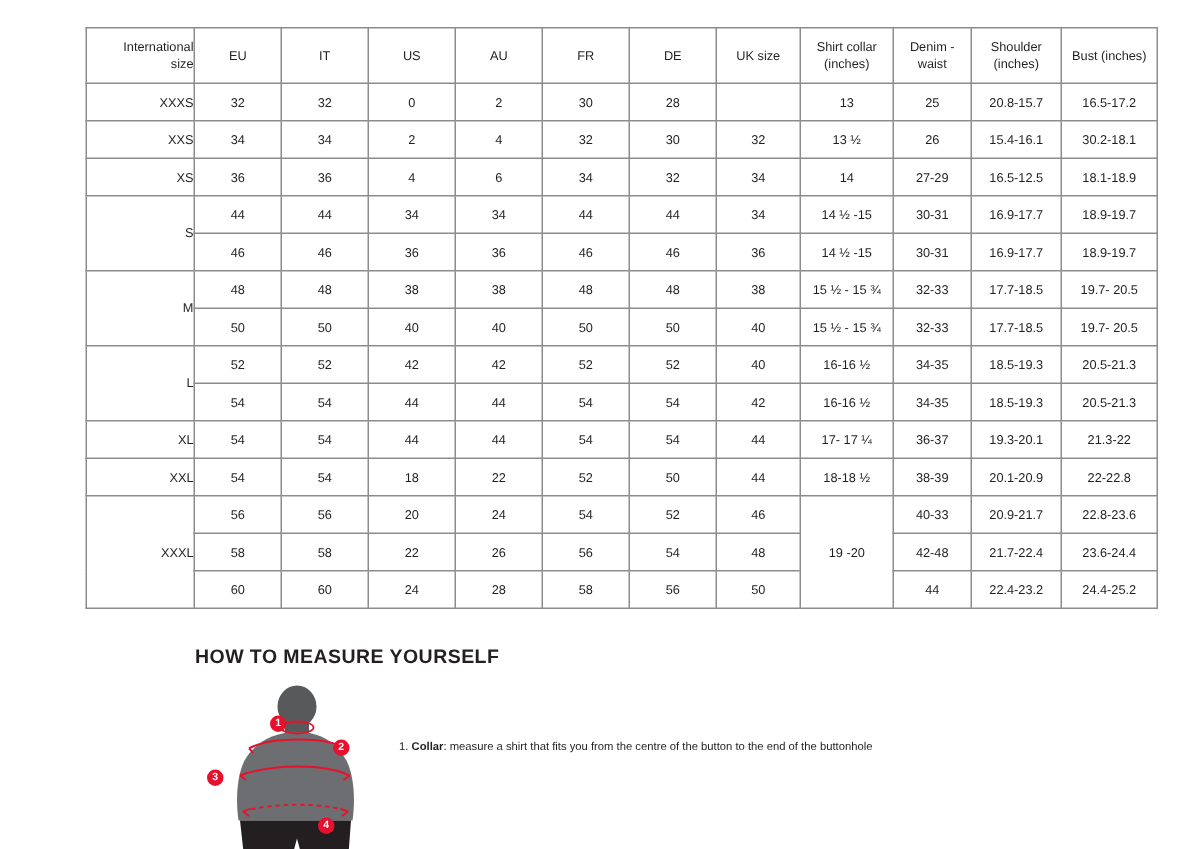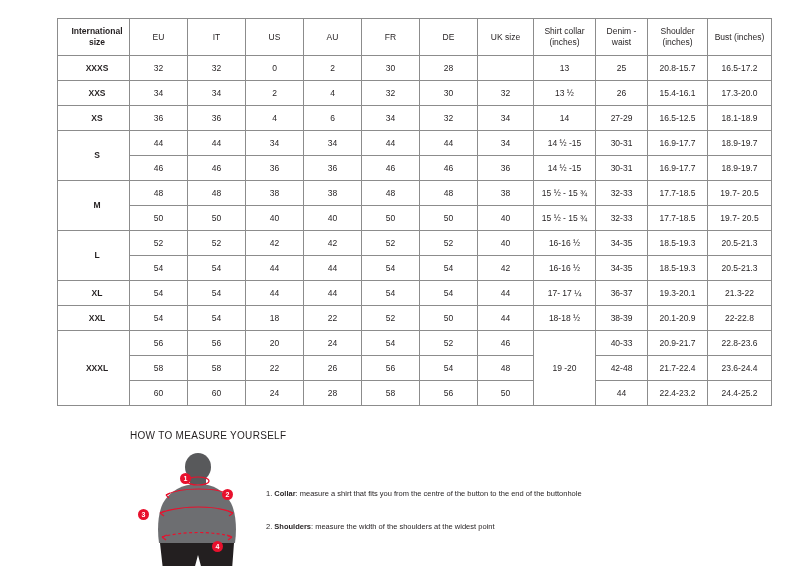--- a/index.html
+++ b/index.html
@@ -31,23 +31,22 @@
     font-weight: normal;
     color: #231f20;
     padding: 0;
     height: 24px;
     line-height: 1.25;
   }
   #size-chart th {
     height: 36px;
   }
   #size-chart th.first, #size-chart td.first {
-    text-align: center;
+    text-align: right;
     padding-left: 7px;
-    font-weight: bold;
   }
   #size-chart th.first {
     padding-left: 7px;
   }
   .col-intl { width: 72px; }
   .col-eu { width: 58px; }
   .col-it { width: 58px; }
   .col-us { width: 58px; }
   .col-au { width: 58px; }
   .col-fr { width: 58px; }
@@ -58,22 +57,22 @@
   .col-shoulder { width: 60px; }
   .col-bust { width: 64px; }
 
   #measure-section {
     position: absolute;
     left: 130px;
     top: 430px;
     width: 620px;
   }
   .measure-title {
-    font-size: 10px;
-    font-weight: normal;
+    font-size: 13px;
+    font-weight: bold;
     letter-spacing: 0.3px;
     color: #231f20;
     margin-bottom: 10px;
   }
   .measure-body {
     display: flex;
     align-items: flex-start;
   }
   .figure-wrap {
     position: relative;
@@ -164,21 +163,21 @@
         <td>34</td>
         <td>34</td>
         <td>2</td>
         <td>4</td>
         <td>32</td>
         <td>30</td>
         <td>32</td>
         <td>13 ½</td>
         <td>26</td>
         <td>15.4-16.1</td>
-        <td>17.3-20.0</td>
+        <td>30.2-18.1</td>
       </tr>
       <tr>
         <td class="first">XS</td>
         <td>36</td>
         <td>36</td>
         <td>4</td>
         <td>6</td>
         <td>34</td>
         <td>32</td>
         <td>34</td>
@@ -365,16 +364,15 @@
         <path d="M32 86 l 5 -2 M32 86 l 4 3" fill="none" stroke="#e8112d" stroke-width="1.2"></path>
         <path d="M102 86 l -5 -2 M102 86 l -4 3" fill="none" stroke="#e8112d" stroke-width="1.2"></path>
       </svg>
       <div class="num-badge badge-1">1</div>
       <div class="num-badge badge-2">2</div>
       <div class="num-badge badge-3">3</div>
       <div class="num-badge badge-4">4</div>
     </div>
     <div class="measure-list" id="measure-list">
         <div class="measure-item"><span>1. </span><b>Collar</b><span>: measure a shirt that fits you from the centre of the button to the end of the buttonhole</span></div>
-        <div class="measure-item"><span>2. </span><b>Shoulders</b><span>: measure the width of the shoulders at the widest point</span></div>
       </div>
   </div>
 </div>
 
 </body></html>

